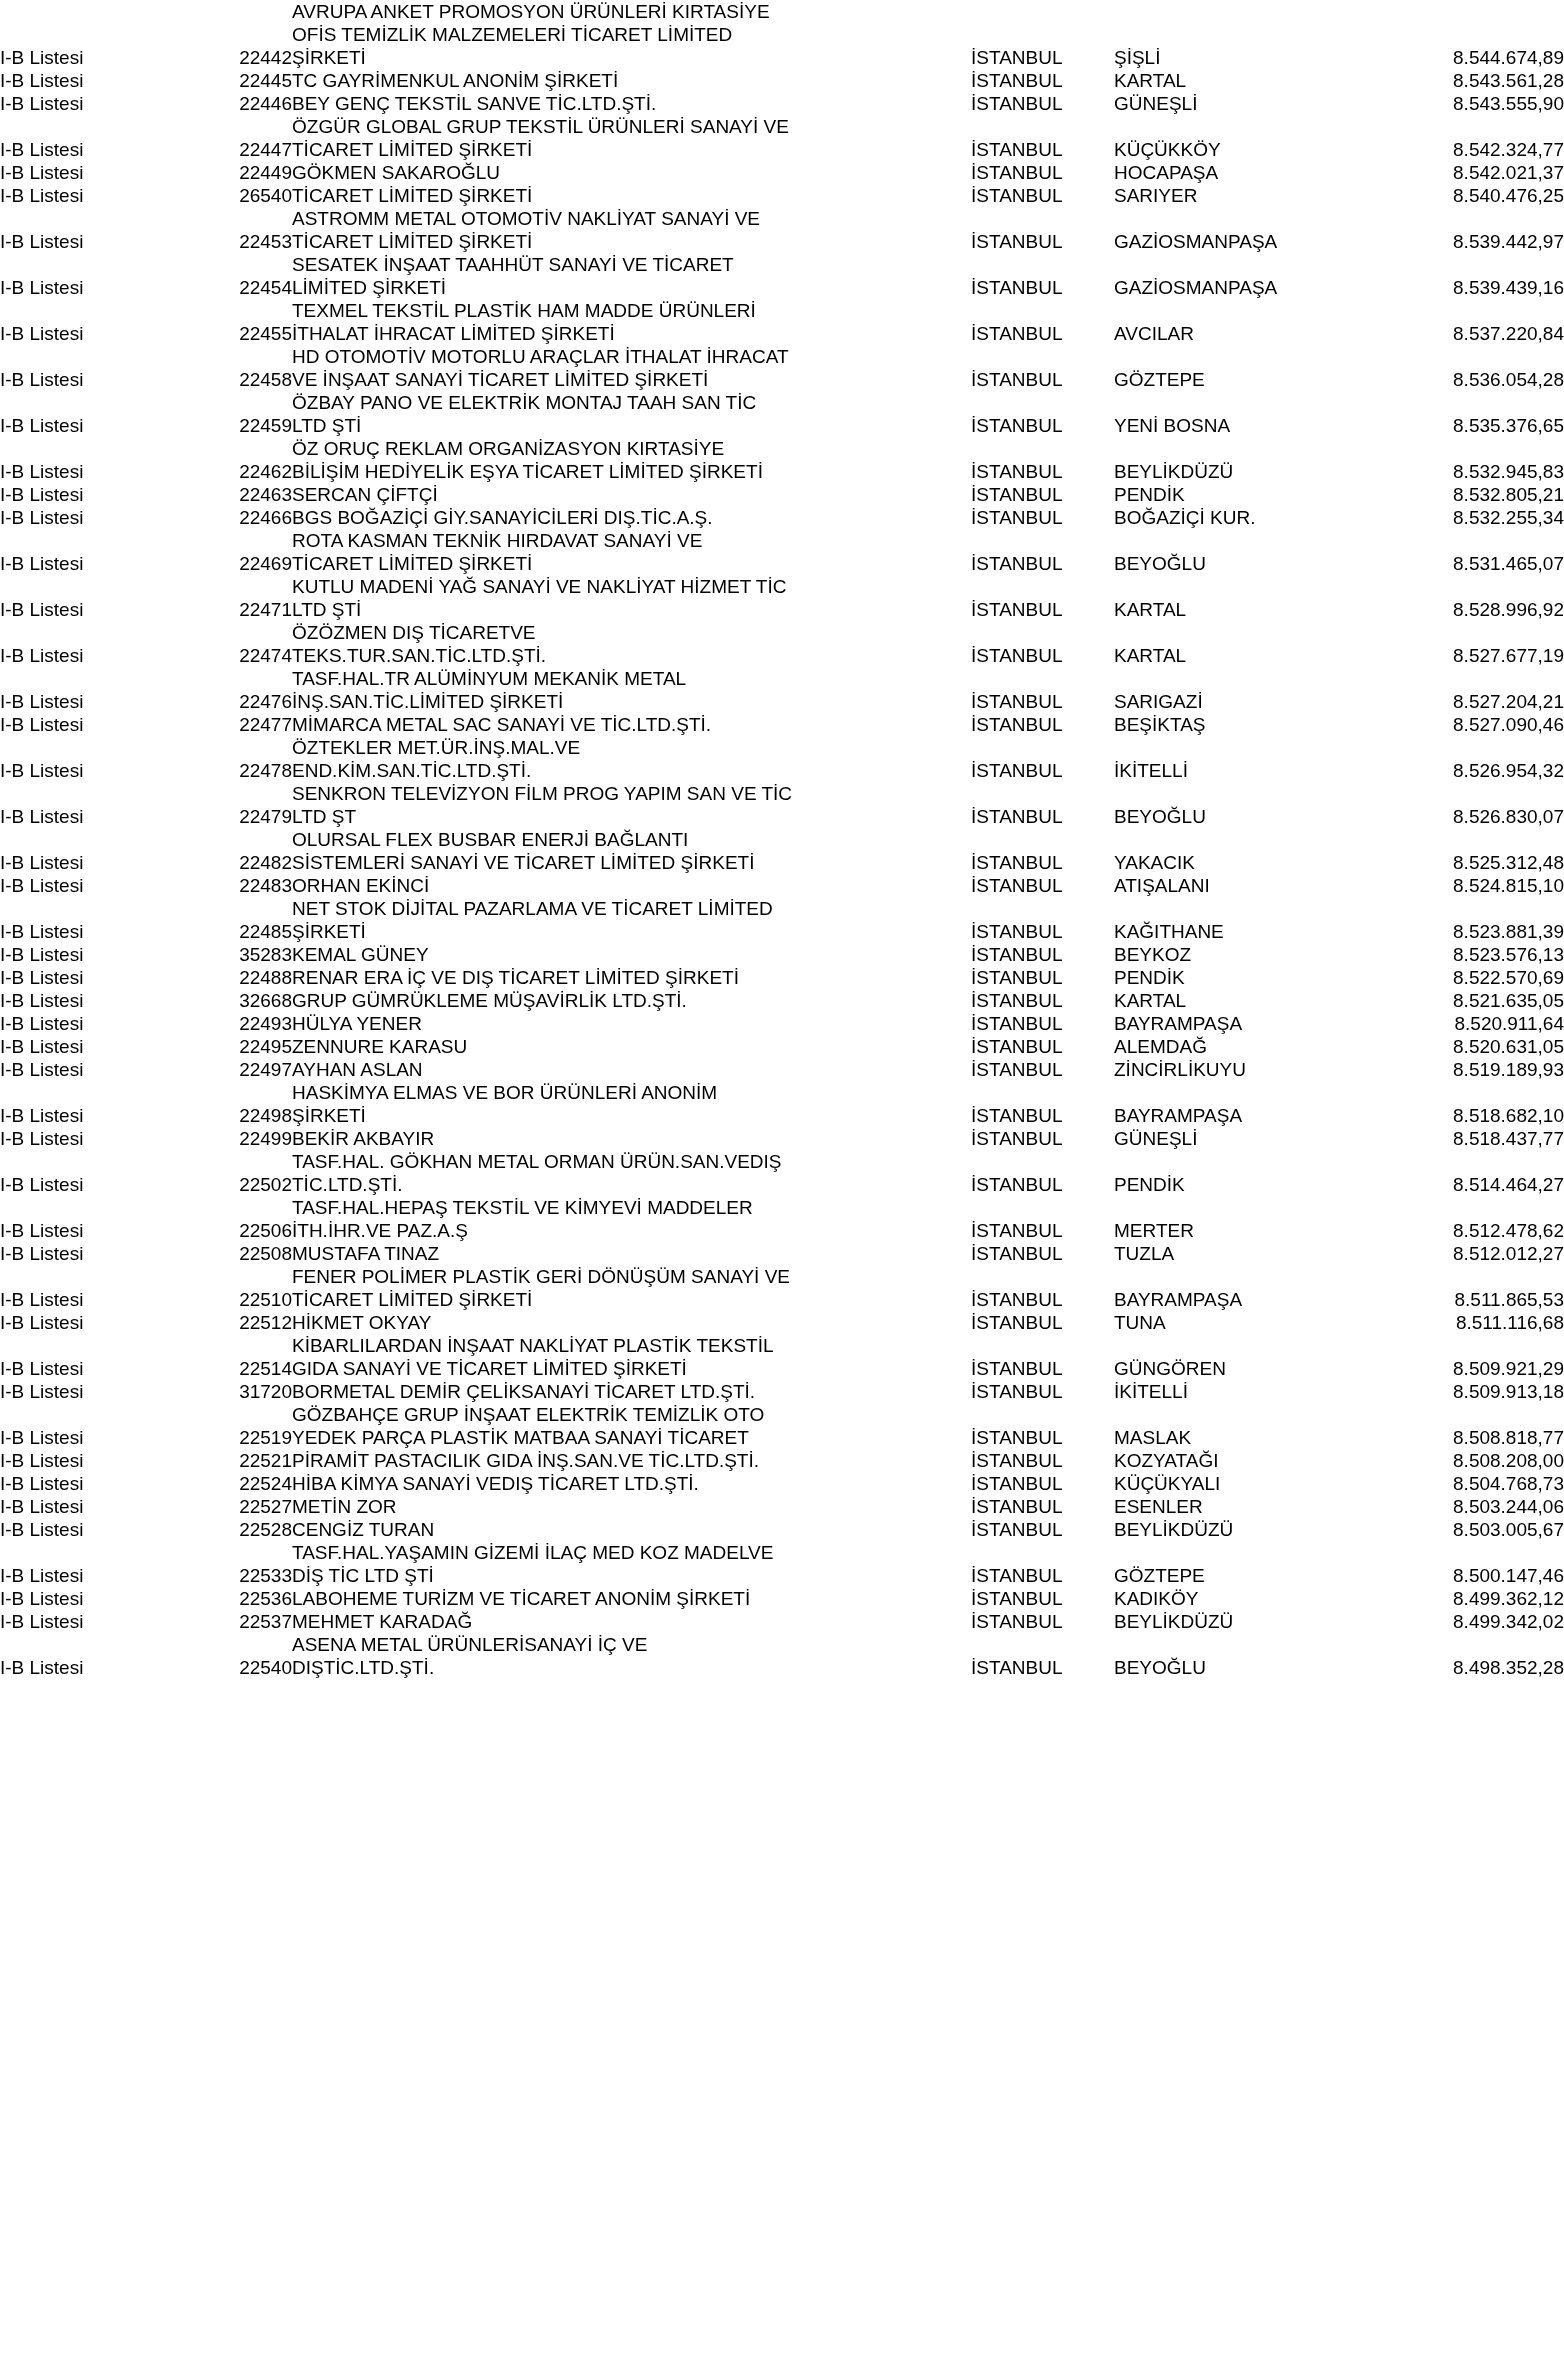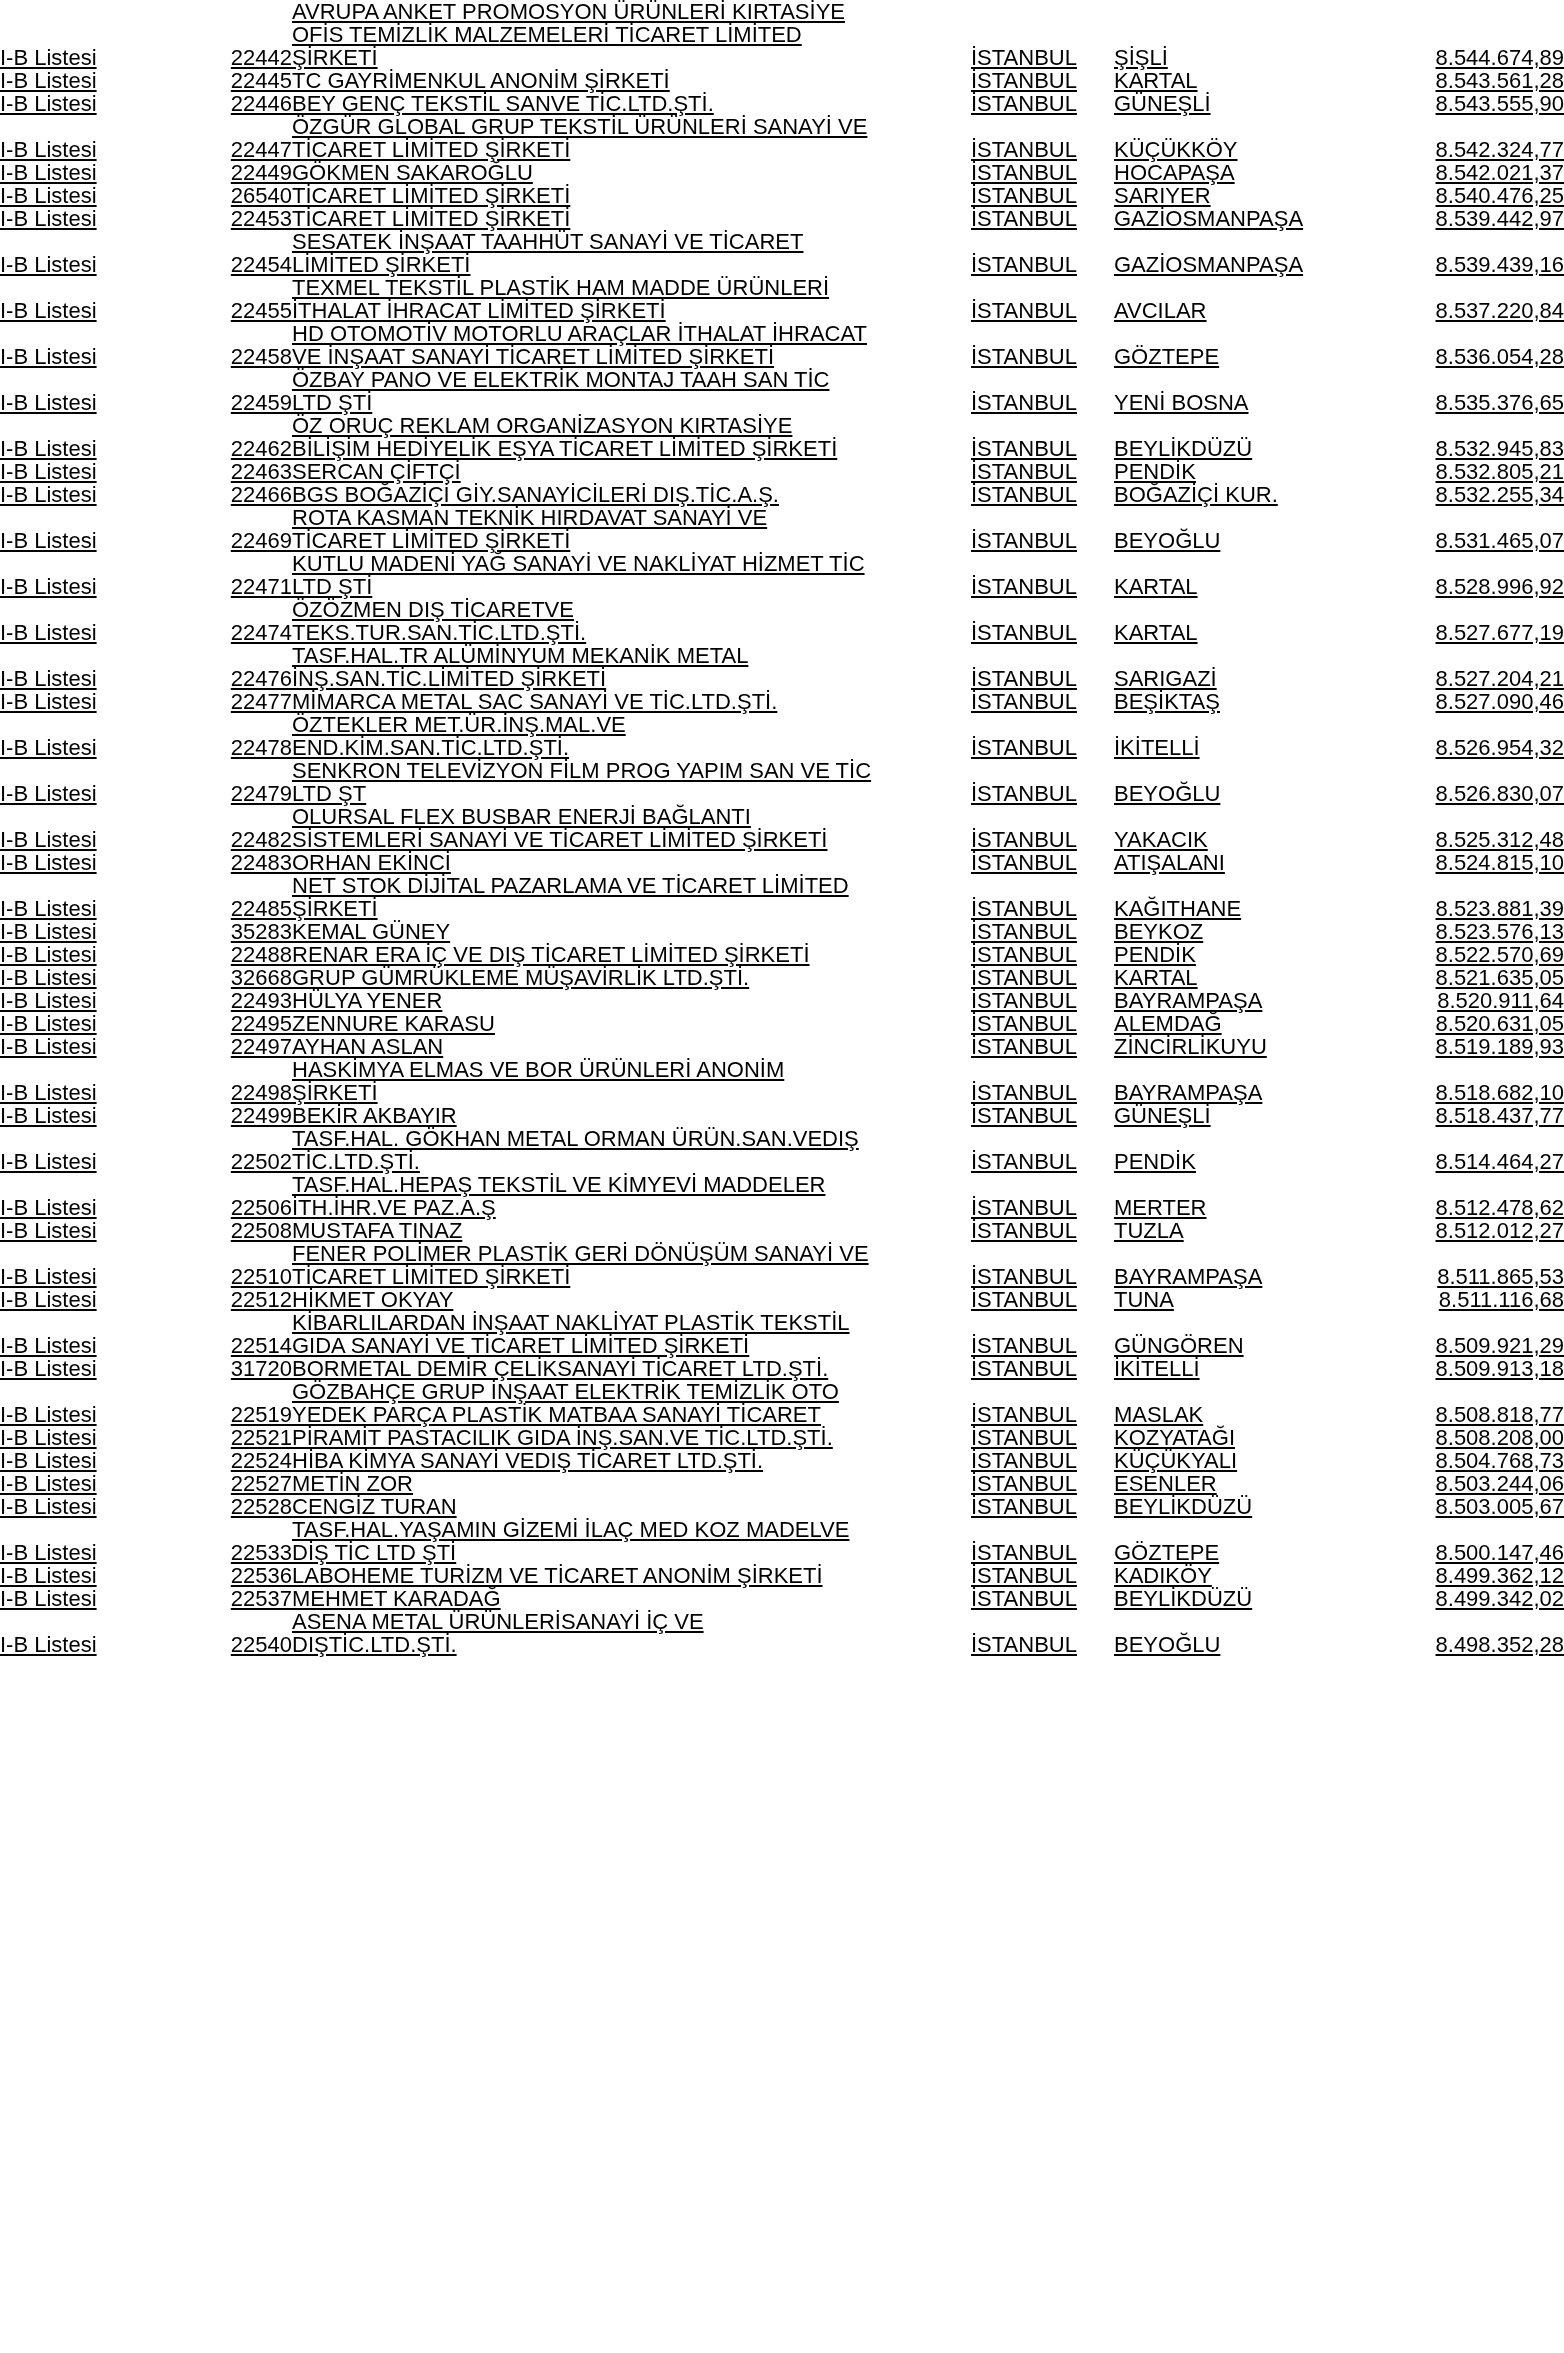--- a/index.html
+++ b/index.html
@@ -17,23 +17,22 @@
   #sheet {
     position: relative;
     width: 1565px;
     height: 2354px;
     overflow: hidden;
   }
   table.listing {
     width: 1256px;
     border-collapse: collapse;
     table-layout: fixed;
-    font-size: 22px;
+    font-size: 19px;
     line-height: 23px;
-    text-decoration: underline;
   }
   table.listing td {
     padding: 0;
     margin: 0;
     vertical-align: top;
     white-space: nowrap;
     overflow: visible;
   }
   
   col.c-list   { width: 192px; }
@@ -149,20 +148,28 @@
         </tr>
         <tr>
           <td class="list-cell">I-B Listesi</td>
           <td class="num-cell">26540</td>
           <td class="name-cell">TİCARET LİMİTED ŞİRKETİ</td>
           <td class="city-cell">İSTANBUL</td>
           <td class="dist-cell">SARIYER</td>
           <td class="amt-cell">8.540.476,25</td>
         </tr>
         <tr>
+          <td class="list-cell"></td>
+          <td class="num-cell"></td>
+          <td class="wrap-cell">ASTROMM METAL OTOMOTİV NAKLİYAT SANAYİ VE</td>
+          <td class="city-cell"></td>
+          <td class="dist-cell"></td>
+          <td class="amt-cell"></td>
+        </tr>
+        <tr>
           <td class="list-cell">I-B Listesi</td>
           <td class="num-cell">22453</td>
           <td class="name-cell">TİCARET LİMİTED ŞİRKETİ</td>
           <td class="city-cell">İSTANBUL</td>
           <td class="dist-cell">GAZİOSMANPAŞA</td>
           <td class="amt-cell">8.539.442,97</td>
         </tr>
         <tr>
           <td class="list-cell"></td>
           <td class="num-cell"></td>

